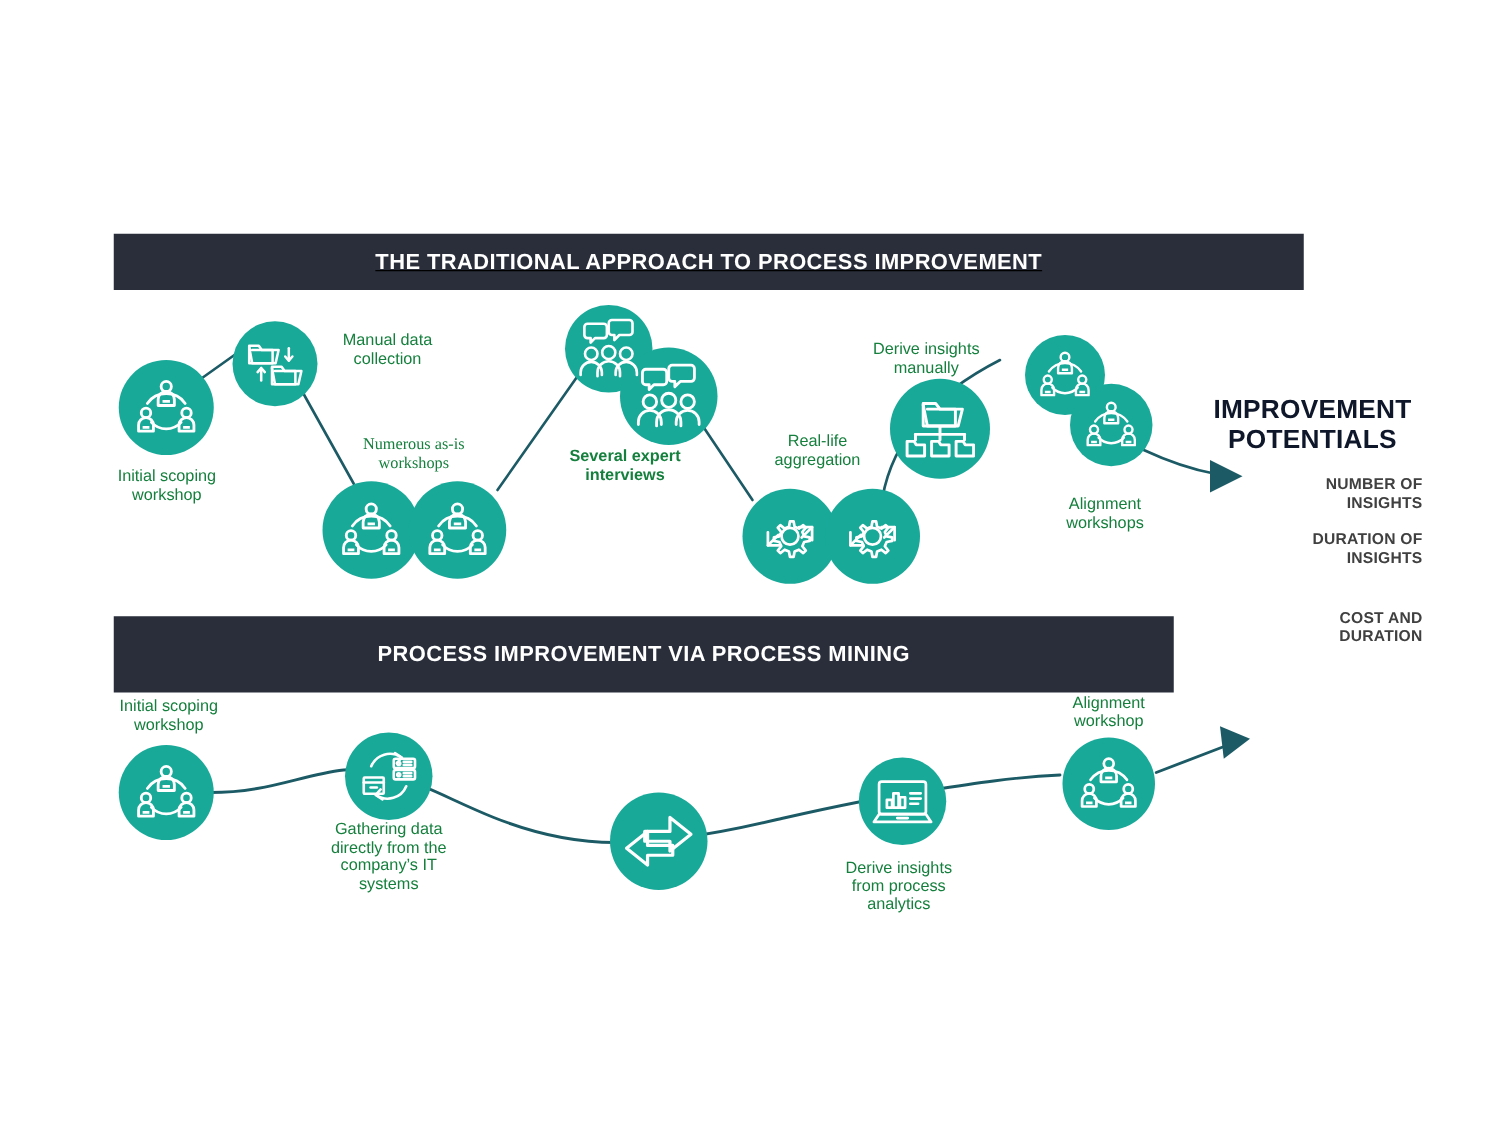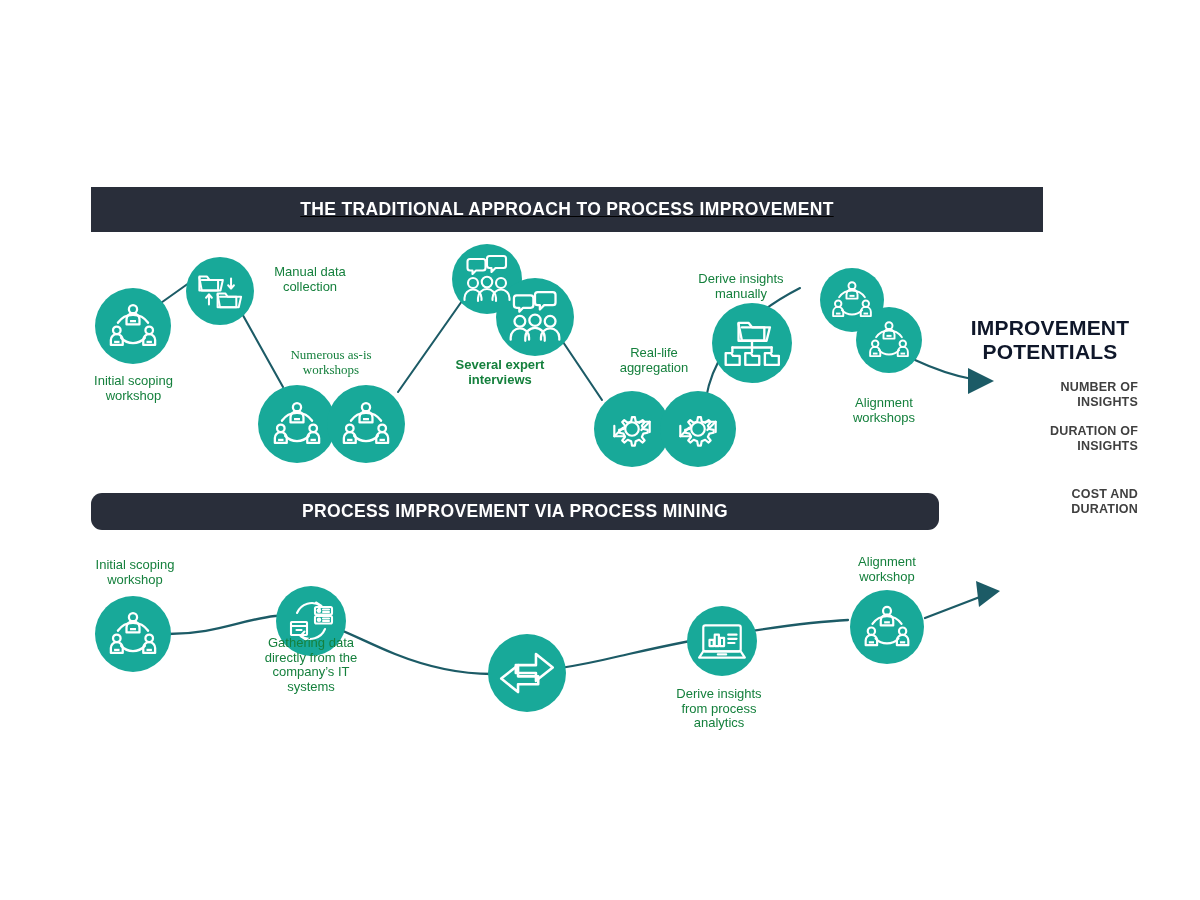--- a/index.html
+++ b/index.html
@@ -36,21 +36,21 @@
   }
   .band-title {
     color: #ffffff;
     font-size: 17.5px;
     font-weight: bold;
     letter-spacing: 0.35px;
     text-align: center;
     white-space: nowrap;
   }
   #band-1 { left: 91px; top: 187px; width: 952px; height: 45px; text-decoration: underline; }
-  #band-2 { left: 91px; top: 493px; width: 848px; height: 37px; border-radius: 11px; }
+  #band-2 { left: 91px; top: 493px; width: 848px; height: 61px; }
 
   
   .caption {
     position: absolute;
     color: #15803d;
     font-size: 13px;
     line-height: 14.5px;
     text-align: center;
     white-space: pre-line;
   }
@@ -333,21 +333,21 @@
 
   <div class="caption" style="left:686px; top:272px; width:110px;">Derive insights
 manually</div>
 
   <div class="caption" style="left:832px; top:396px; width:104px;">Alignment
 workshops</div>
 
   <div class="caption" style="left:76px; top:558px; width:118px;">Initial scoping
 workshop</div>
 
-  <div class="caption" style="left:248px; top:636px; width:126px;">Gathering data
+  <div class="caption" style="left:248px; top:656px; width:126px;">Gathering data
 directly from the
 company’s IT
 systems</div>
 
 
   <div class="caption" style="left:660px; top:687px; width:118px;">Derive insights
 from process
 analytics</div>
 
   <div class="caption" style="left:833px; top:555px; width:108px;">Alignment

